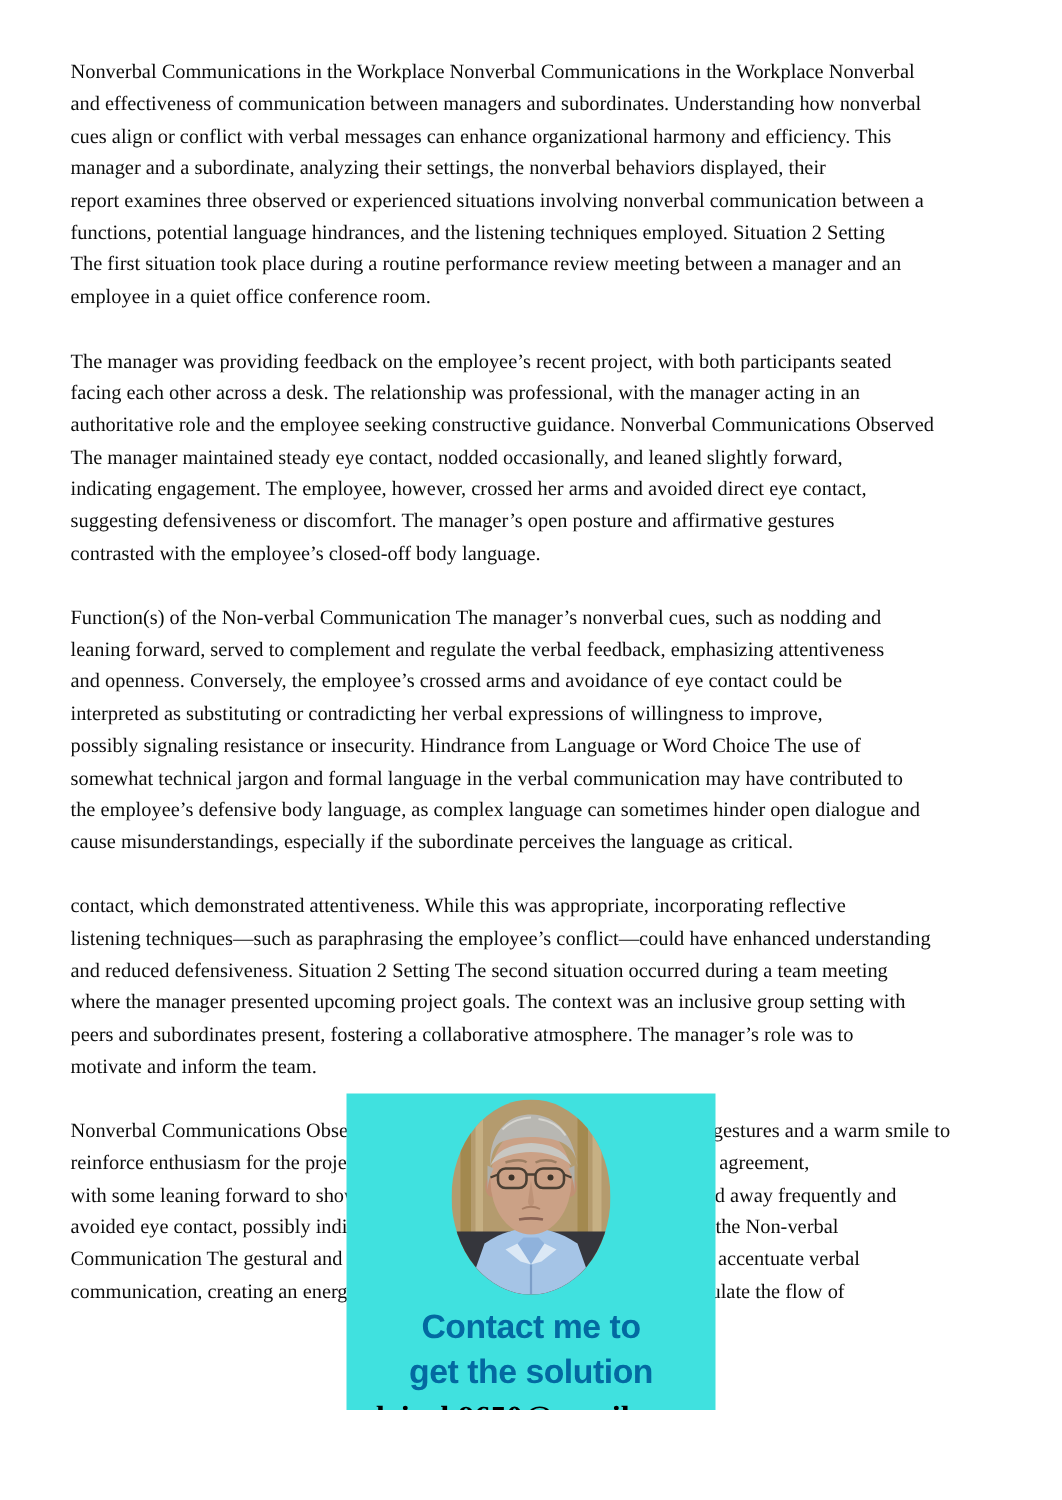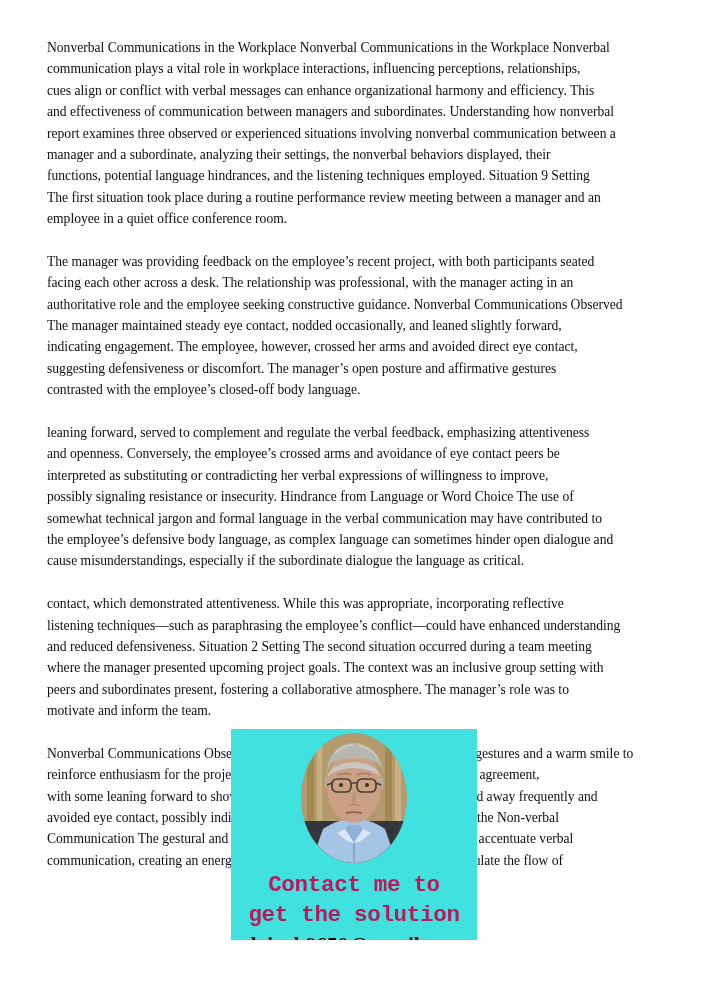--- a/index.html
+++ b/index.html
@@ -43,70 +43,70 @@
     text-align: center;
   }
   .avatar {
     margin-top: 4px;
     width: 106px;
     height: 130px;
     line-height: 0;
   }
   .contact-heading {
     margin-top: 7px;
-    font-family: Liberation Mono, monospace;
+    font-family: Liberation Sans, sans-serif;
     font-weight: bold;
     font-size: 22.5px;
     line-height: 30px;
-    color: #be185d;
+    color: #0369a1;
     letter-spacing: -0.3px;
   }
   .contact-email {
     margin-top: 2px;
     font-family: "Liberation Serif", serif;
     font-weight: bold;
     font-size: 21.5px;
     line-height: 27px;
     color: #000000;
   }
 </style>
 </head>
 <body>
 
 <div class="page">
 
   <div class="doc">
       <div class="para">
         <div class="line">Nonverbal Communications in the Workplace Nonverbal Communications in the Workplace Nonverbal</div>
-        <div class="line">communication plays a vital role in workplace interactions, influencing perceptions, relationships,</div>
+        <div class="line">and effectiveness of communication between managers and subordinates. Understanding how nonverbal</div>
         <div class="line">cues align or conflict with verbal messages can enhance organizational harmony and efficiency. This</div>
-        <div class="line">and effectiveness of communication between managers and subordinates. Understanding how nonverbal</div>
+        <div class="line">manager and a subordinate, analyzing their settings, the nonverbal behaviors displayed, their</div>
         <div class="line">report examines three observed or experienced situations involving nonverbal communication between a</div>
-        <div class="line">manager and a subordinate, analyzing their settings, the nonverbal behaviors displayed, their</div>
-        <div class="line">functions, potential language hindrances, and the listening techniques employed. Situation 9 Setting</div>
+        <div class="line">functions, potential language hindrances, and the listening techniques employed. Situation 2 Setting</div>
         <div class="line">The first situation took place during a routine performance review meeting between a manager and an</div>
         <div class="line">employee in a quiet office conference room.</div>
       </div>
       <div class="para">
         <div class="line">The manager was providing feedback on the employee’s recent project, with both participants seated</div>
         <div class="line">facing each other across a desk. The relationship was professional, with the manager acting in an</div>
         <div class="line">authoritative role and the employee seeking constructive guidance. Nonverbal Communications Observed</div>
         <div class="line">The manager maintained steady eye contact, nodded occasionally, and leaned slightly forward,</div>
         <div class="line">indicating engagement. The employee, however, crossed her arms and avoided direct eye contact,</div>
         <div class="line">suggesting defensiveness or discomfort. The manager’s open posture and affirmative gestures</div>
         <div class="line">contrasted with the employee’s closed-off body language.</div>
       </div>
       <div class="para">
+        <div class="line">Function(s) of the Non-verbal Communication The manager’s nonverbal cues, such as nodding and</div>
         <div class="line">leaning forward, served to complement and regulate the verbal feedback, emphasizing attentiveness</div>
-        <div class="line">and openness. Conversely, the employee’s crossed arms and avoidance of eye contact peers be</div>
+        <div class="line">and openness. Conversely, the employee’s crossed arms and avoidance of eye contact could be</div>
         <div class="line">interpreted as substituting or contradicting her verbal expressions of willingness to improve,</div>
         <div class="line">possibly signaling resistance or insecurity. Hindrance from Language or Word Choice The use of</div>
         <div class="line">somewhat technical jargon and formal language in the verbal communication may have contributed to</div>
         <div class="line">the employee’s defensive body language, as complex language can sometimes hinder open dialogue and</div>
-        <div class="line">cause misunderstandings, especially if the subordinate dialogue the language as critical.</div>
+        <div class="line">cause misunderstandings, especially if the subordinate perceives the language as critical.</div>
       </div>
       <div class="para">
         <div class="line">contact, which demonstrated attentiveness. While this was appropriate, incorporating reflective</div>
         <div class="line">listening techniques—such as paraphrasing the employee’s conflict—could have enhanced understanding</div>
         <div class="line">and reduced defensiveness. Situation 2 Setting The second situation occurred during a team meeting</div>
         <div class="line">where the manager presented upcoming project goals. The context was an inclusive group setting with</div>
         <div class="line">peers and subordinates present, fostering a collaborative atmosphere. The manager’s role was to</div>
         <div class="line">motivate and inform the team.</div>
       </div>
       <div class="para">

